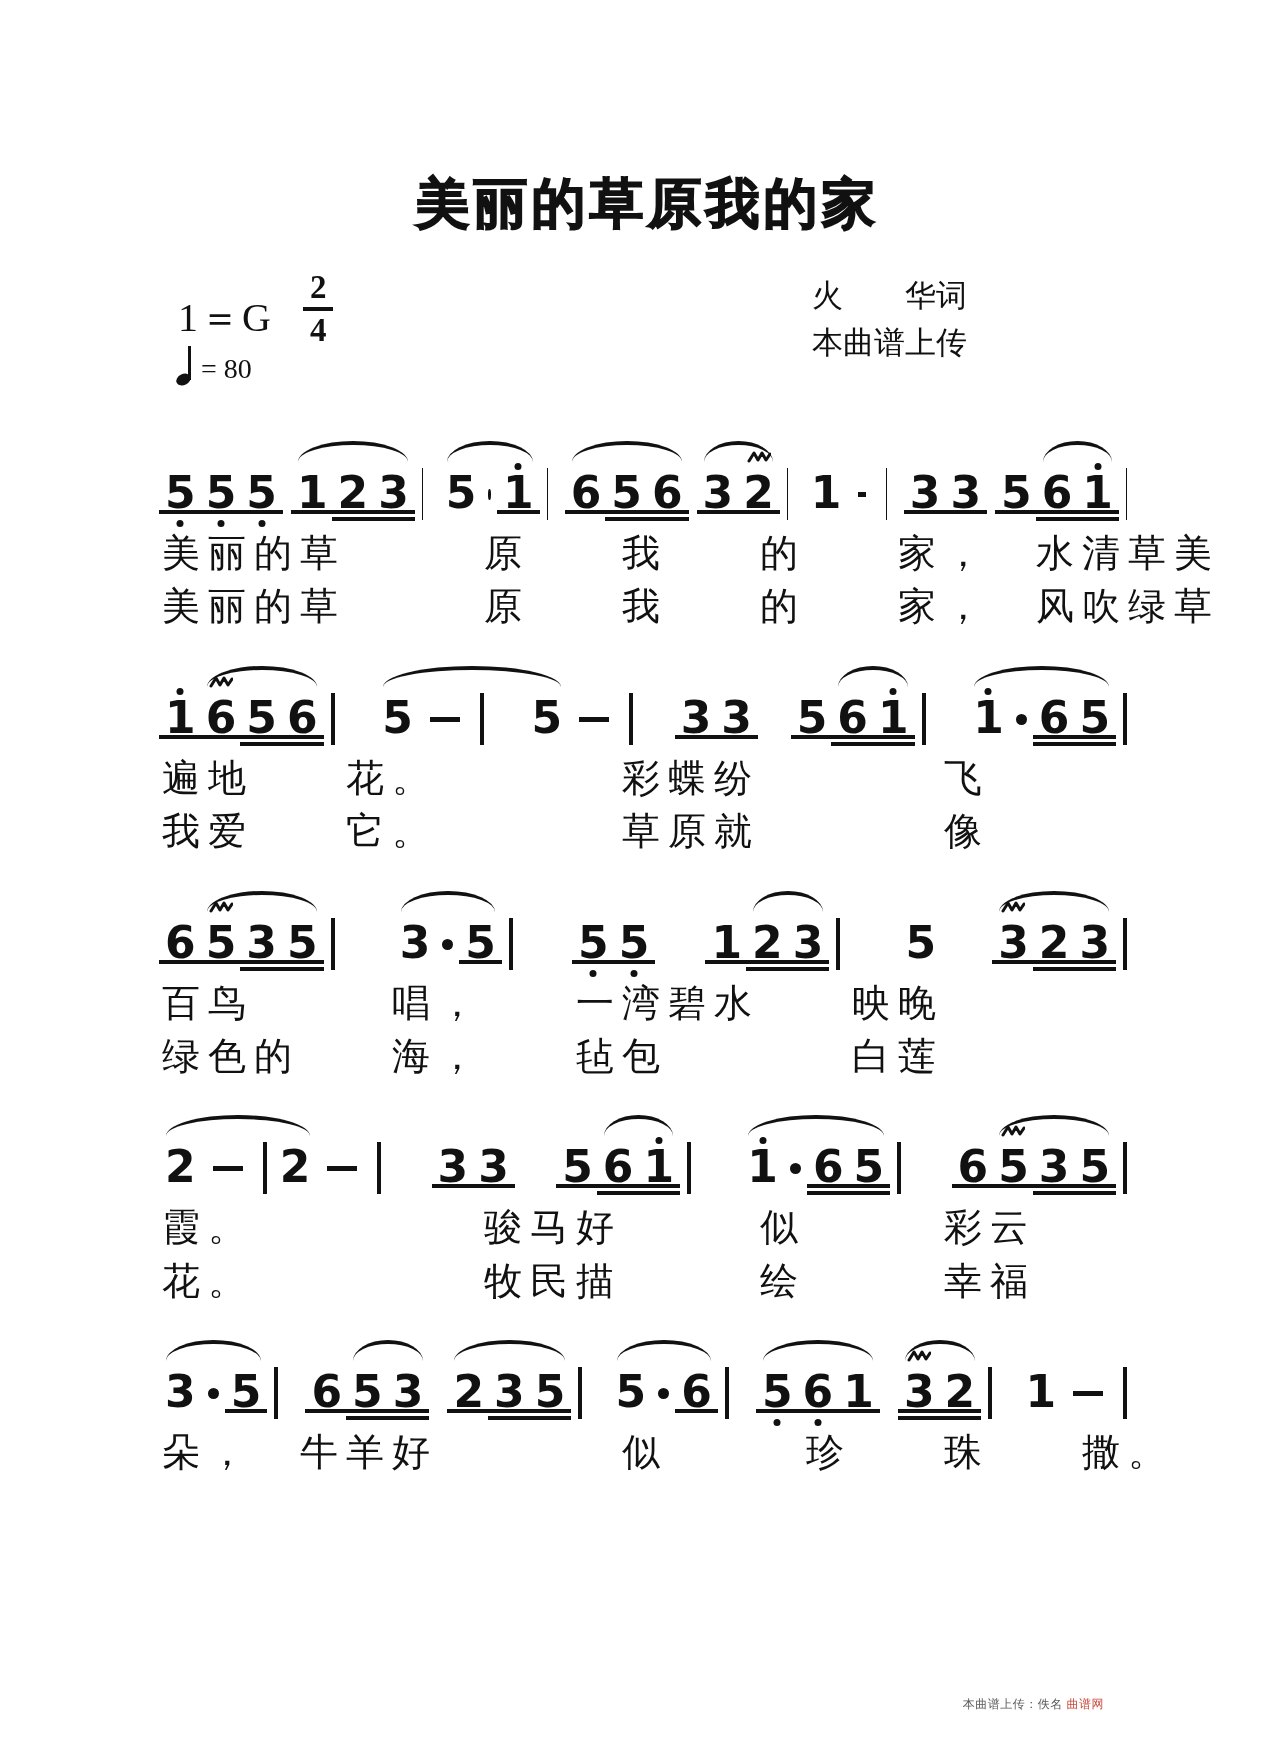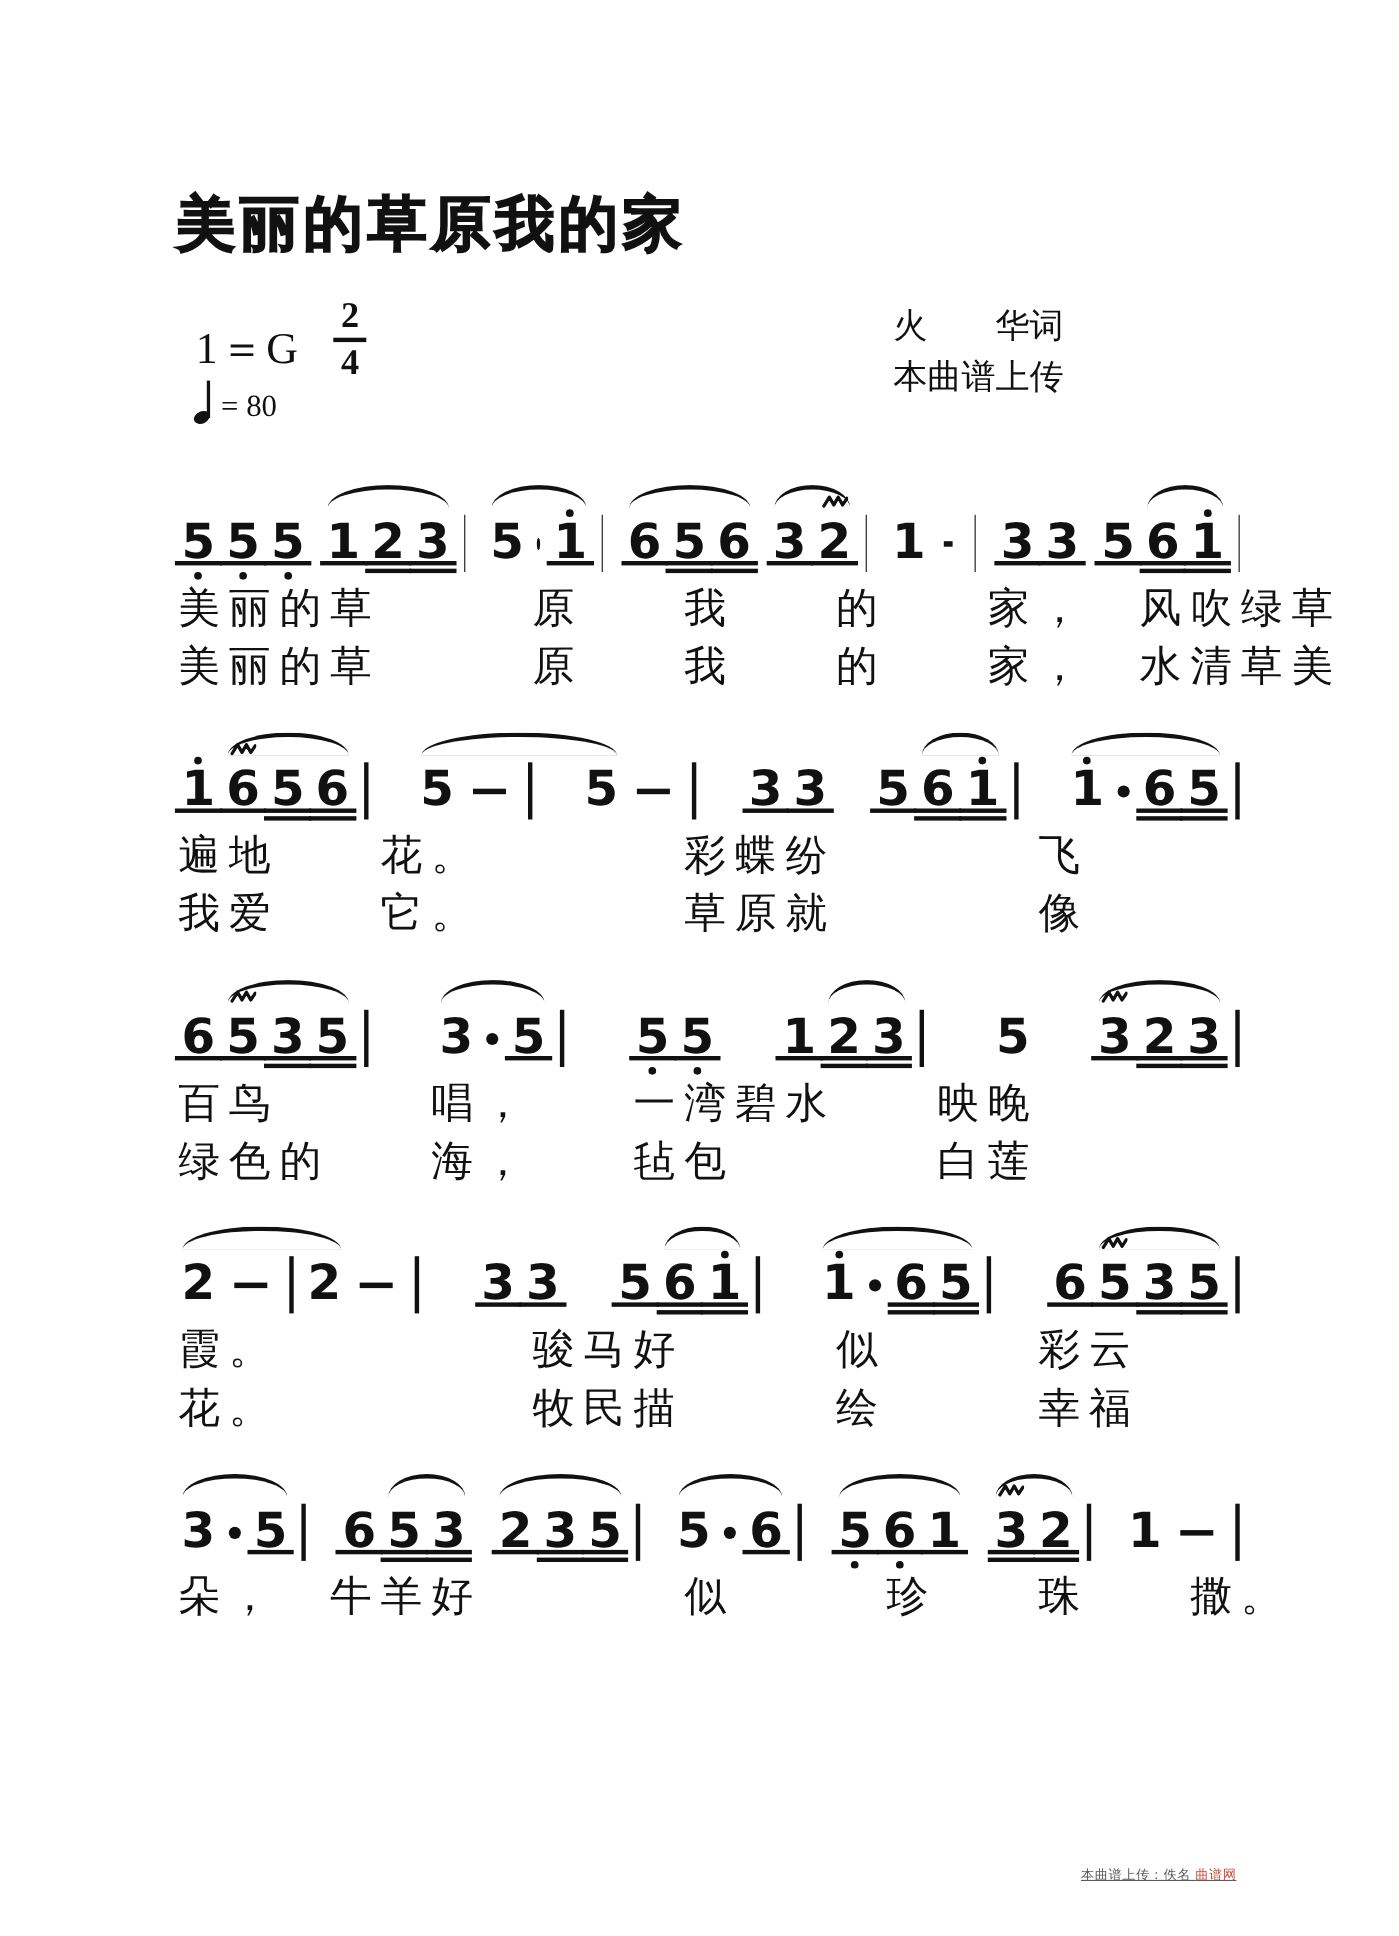--- a/index.html
+++ b/index.html
@@ -1,20 +1,20 @@
 <!DOCTYPE html>
 <html><head>
 <meta charset="utf-8">
 <style>
   html,body { margin:0; padding:0; background:#e8e8e8; }
   .page { width:1272px; height:1760px; background:#ffffff; position:relative; color:#111;
           font-family:"Liberation Serif", serif; overflow:hidden; margin:0 auto; }
   .content { position:absolute; left:160px; top:168px; width:975px; }
 
-  .title { text-align:left; font-family:Liberation Mono, monospace; font-weight:900;
+  .title { text-align:center; font-family:Liberation Mono, monospace; font-weight:900;
            font-size:54px; letter-spacing:4px; margin:0 0 30px; -webkit-text-stroke:1.5px #111; }
 
   .header { position:relative; height:150px; }
   .keysig { position:absolute; left:18px; top:0; font-size:40px; }
   .key-label { letter-spacing:2px; }
   .frac { display:inline-block; vertical-align:-10px; margin-left:30px; text-align:center;
           font-weight:bold; font-size:33px; line-height:1; }
   .frac .fn { display:block; border-bottom:4px solid #111; padding:0 7px 3px; }
   .frac .fd { display:block; padding-top:3px; }
   .tempo { position:absolute; left:16px; top:74px; font-size:28px; }
@@ -40,23 +40,23 @@
   .mord { position:absolute; top:-23px; left:50%; transform:translateX(-50%); line-height:0; }
   .bar { display:inline-block; width:4px; height:52px; background:#111; margin:0 8px; transform:translateY(5px); }
   .dash { display:inline-block; width:30px; height:5px; background:#111; margin:0 12px 18px; }
   .ad { display:inline-block; width:11px; height:11px; border-radius:50%; background:#111; margin:0 7px 15px; }
   .sp { flex:1 1 0; min-width:10px; }
   .slur { position:absolute; height:17px; border-top:4px solid #111;
           border-radius:50% 50% 0 0 / 100% 100% 0 0; }
   .lyr { font-size:38px; line-height:1.3; letter-spacing:8px; white-space:pre; margin:14px 0 0 2px; }
   .lyr + .lyr { margin-top:4px; }
 
-  .watermark { position:absolute; right:148px; top:1696px; font-size:12px; color:#4a4a4a;
+  .watermark { position:absolute; right:168px; top:1696px; font-size:12px; color:#4a4a4a;
                letter-spacing:0.5px; filter:blur(0.4px); opacity:0.9;
-               font-family:"Liberation Sans", sans-serif;text-decoration:underline; }
+               font-family:"Liberation Sans", sans-serif; }
   .watermark .red { color:#c0392b; }
 </style>
 </head>
 <body>
 
 <div class="page">
   <div class="content">
 
     <h1 class="title">美丽的草原我的家</h1>
 
@@ -176,22 +176,22 @@
             <i class="b2"></i>
             <i class="dh"></i>
           </span>
           <span class="bar"></span>
           <span class="slur" style="left: 138px; width: 110px; top: 20px;"></span>
           <span class="slur" style="left: 287px; width: 86px; top: 20px;"></span>
           <span class="slur" style="left: 412px; width: 110px; top: 20px;"></span>
           <span class="slur" style="left: 544px; width: 69px; top: 20px;"></span>
           <span class="slur" style="left: 883px; width: 69px; top: 20px;"></span>
         </div>
+      <div class="lyr">美丽的草　　　原　　我　　的　　家，　水清草美</div>
       <div class="lyr">美丽的草　　　原　　我　　的　　家，　风吹绿草</div>
-      <div class="lyr">美丽的草　　　原　　我　　的　　家，　水清草美</div>
     </div>
 
     <div class="system">
       <div class="sysline">
           <span class="tok">
             <span class="d">1</span>
             <i class="b1"></i>
             <i class="dh"></i>
           </span>
           <span class="tok">

